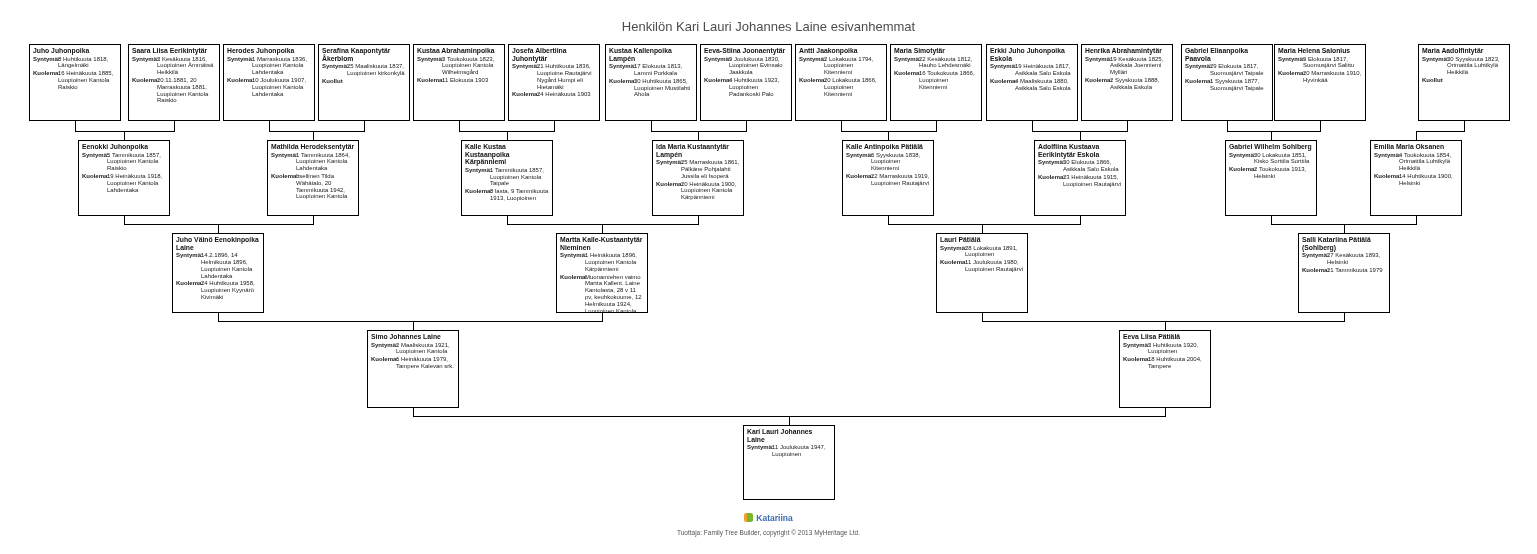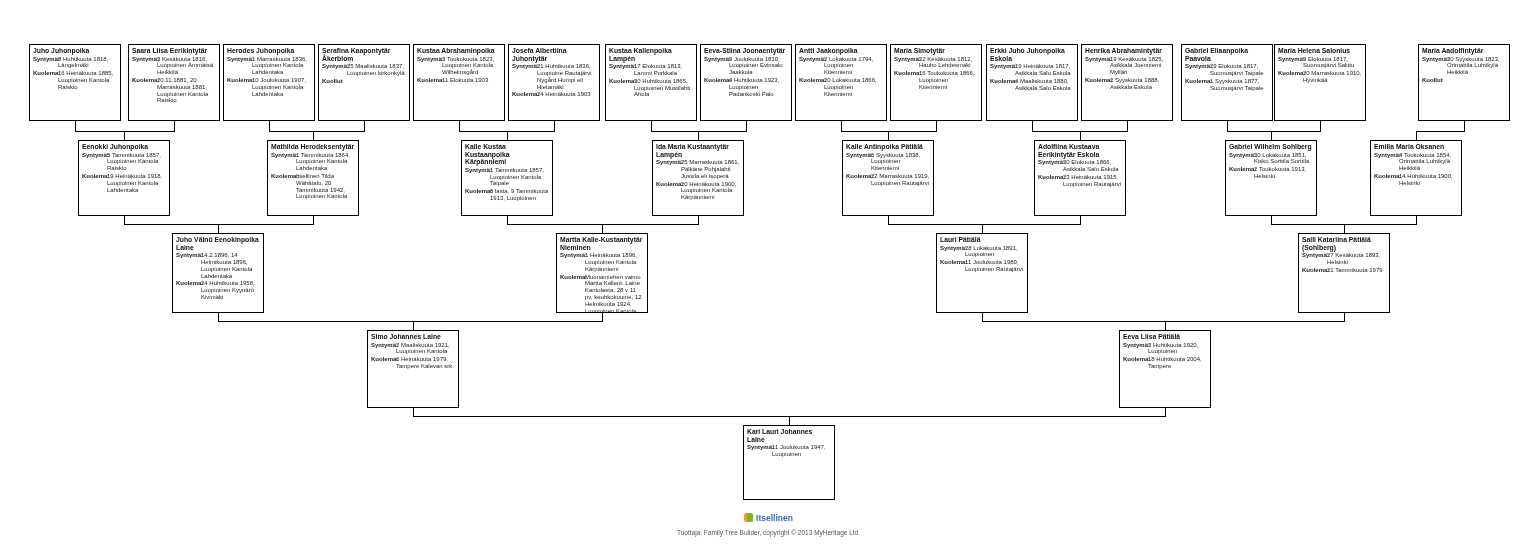--- a/index.html
+++ b/index.html
@@ -18,20 +18,21 @@
   .brand{display:inline-flex;align-items:center;gap:3px;font-size:8.5px;
           font-weight:bold;color:#3a6bb5;}
   .logo-icon{display:inline-block;width:9px;height:9px;border-radius:2px;
           background:linear-gradient(90deg,#f0a030 0%,#f0a030 35%,#76b82a 35%,#76b82a 100%);}
   .credit{margin-top:3px;font-size:6.5px;color:#555;}
 </style>
 </head>
 <body>
 
 <div class="canvas">
+  <div class="chart-title">Henkilön Kari Lauri Johannes Laine esivanhemmat</div>
   <div id="tree" style="position:absolute;left:0;top:0;width:100%;height:100%;">
       <div class="pbox" style="left: 29px; top: 44px; width: 92px; height: 77px;">
         <div class="pname">Juho Juhonpoika</div>
         <div class="prow">
           <span class="plabel">Syntymä:</span>
           <span class="pval">8 Huhtikuuta 1818, Längelmäki</span>
         </div>
         <div class="prow">
           <span class="plabel">Kuolema:</span>
           <span class="pval">16 Heinäkuuta 1885, Luopioinen Kantola Raiskio</span>
@@ -408,17 +409,17 @@
       <div class="cline" style="left: 1344px; top: 313px; width: 1px; height: 8px;"></div>
       <div class="cline" style="left: 1165px; top: 321px; width: 1px; height: 9px;"></div>
       <div class="cline" style="left: 413px; top: 416px; width: 753px; height: 1px;"></div>
       <div class="cline" style="left: 413px; top: 408px; width: 1px; height: 8px;"></div>
       <div class="cline" style="left: 1165px; top: 408px; width: 1px; height: 8px;"></div>
       <div class="cline" style="left: 789px; top: 416px; width: 1px; height: 9px;"></div>
     </div>
   <div class="footer">
     <div class="brand">
       <span class="logo-icon"></span>
-      <span>Itsellinen</span>
+      <span>Katariina</span>
     </div>
     <div class="credit">Tuottaja: Family Tree Builder, copyright © 2013 MyHeritage Ltd.</div>
   </div>
 </div>
 
 </body></html>

